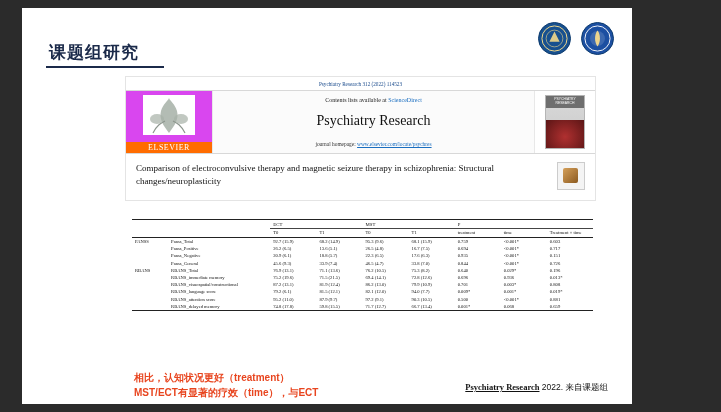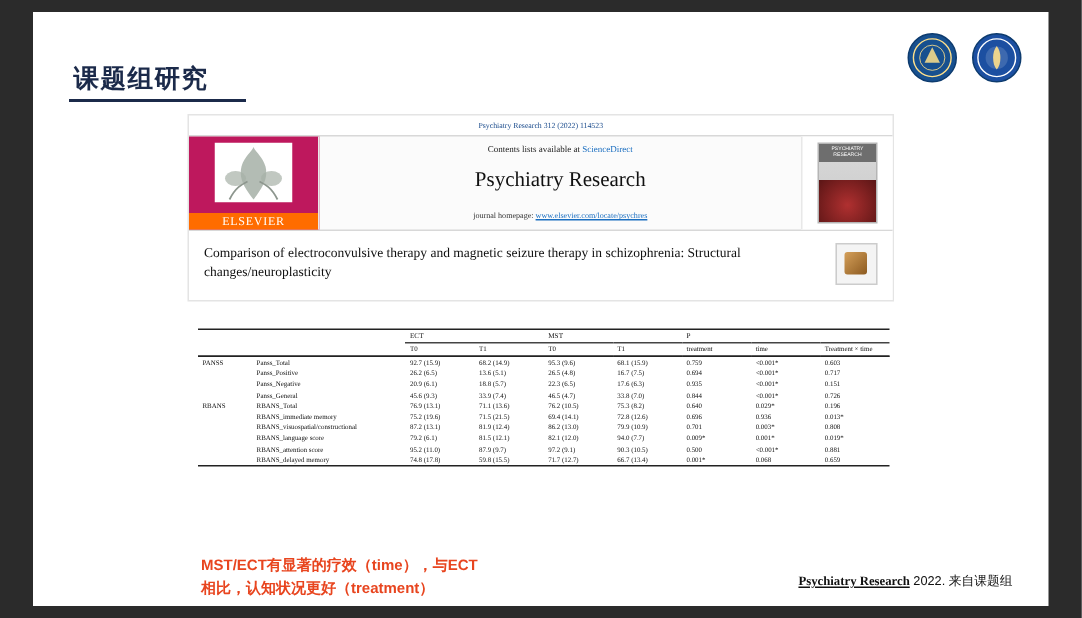--- a/index.html
+++ b/index.html
@@ -10,21 +10,21 @@
   body {
     width: 721px;
     height: 412px;
     overflow: hidden;
     font-family: "Liberation Sans", sans-serif;
   }
   .slide {
     position: absolute;
     left: 22px;
     top: 8px;
-    width: 677px;
+    width: 610px;
     height: 396px;
     background: #ffffff;
     overflow: hidden;
   }
   
   .slide-title {
     position: absolute;
     left: 27px;
     top: 33px;
     font-size: 17px;
@@ -86,21 +86,21 @@
     display: flex;
     border-top: 1px solid #d8d8d8;
     border-bottom: 1px solid #d8d8d8;
     background: #fbfbfb;
     height: 62px;
   }
   .ph-left {
     width: 86px;
     border-right: 1px solid #e8e8e8;
     position: relative;
-    background: #be185d;
+    background: #d946ef;
     display: flex;
     flex-direction: column;
     justify-content: flex-end;
     align-items: center;
   }
   .tree {
     position: absolute;
     top: 4px;
     left: 50%;
     transform: translateX(-50%);
@@ -460,21 +460,21 @@
             <td class="num">66.7 (13.4)</td>
             <td class="p">0.001*</td>
             <td class="p">0.068</td>
             <td class="p">0.659</td>
           </tr>
         </tbody>
     </table>
   </div>
 
   <div class="note">
+    <div>相比，认知状况更好（treatment）</div>
     <div>MST/ECT有显著的疗效（time），与ECT</div>
-    <div>相比，认知状况更好（treatment）</div>
   </div>
 
   <div class="source">
     <span class="j">Psychiatry Research</span><span> 2022. 来自课题组</span>
   </div>
 
 </div>
 
 </body></html>

